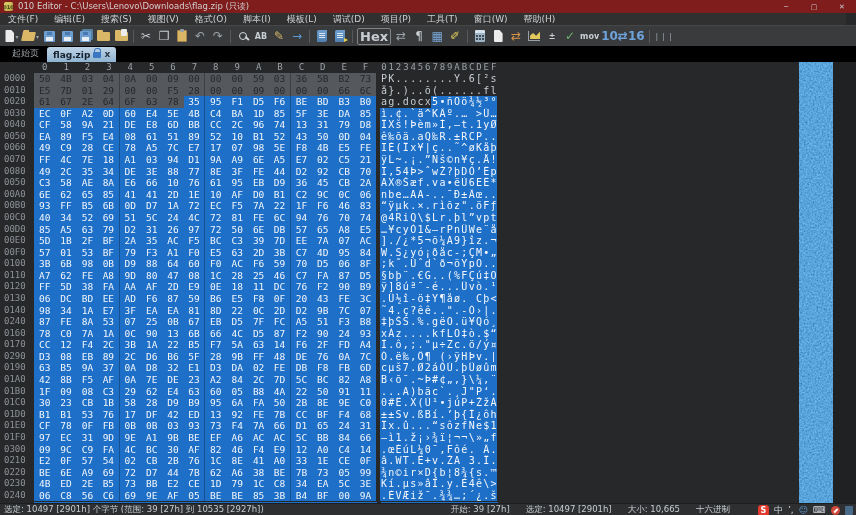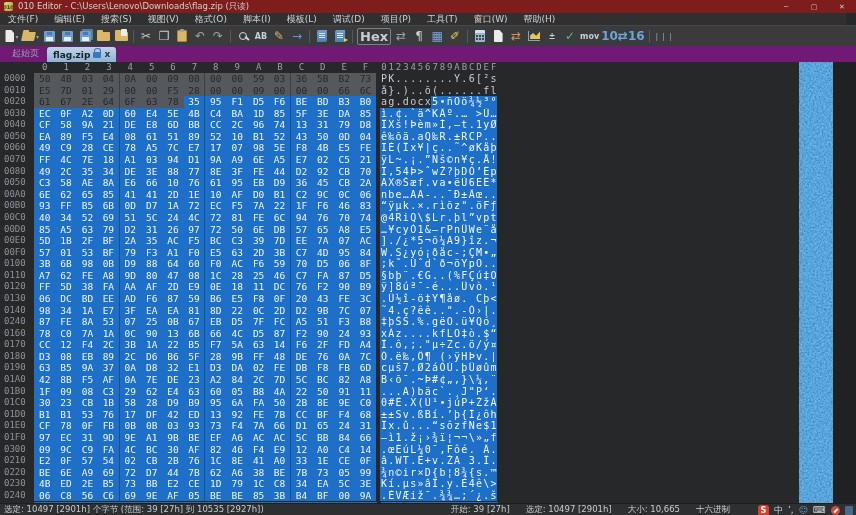--- a/index.html
+++ b/index.html
@@ -62,21 +62,21 @@
   .ic-calc { width:10px; height:12px; background:#9fb6c8; border-radius:1px; border-top:3px solid #d5e2ec; }
   .ic-calc::before { content:""; position:absolute; left:1px; top:2px; width:2px; height:2px; background:#3c4a56;
                      box-shadow:3px 0 0 #3c4a56, 6px 0 0 #3c4a56, 0 3px 0 #3c4a56, 3px 3px 0 #3c4a56, 6px 3px 0 #3c4a56; }
   .ic-pageq { width:9px; height:12px; background:#ececec; border-radius:1px;
               clip-path:polygon(0 0,65% 0,100% 30%,100% 100%,0 100%); }
   .ic-hist { width:12px; height:10px; border-left:1px solid #9aa0a6; border-bottom:1px solid #9aa0a6; }
   .ic-hist::before { content:""; position:absolute; left:1px; bottom:1px; width:10px; height:8px;
                      background:#e0c85a; clip-path:polygon(0 100%,0 55%,30% 25%,60% 60%,100% 5%,100% 100%); }
 
   
-  .tabbar { position:absolute; top:46px; left:0; right:0; height:16px; background:#701a75;
+  .tabbar { position:absolute; top:46px; left:0; right:0; height:16px; background:#000000;
             display:flex; align-items:flex-end; padding-left:4px; }
   .tab { font-size:9px; padding:1px 8px 2px 8px; color:#9aa0a6; display:flex; align-items:center; gap:3px; }
   .tab.active { background:linear-gradient(#c0d4e6,#8fb4d2); color:#16202c; font-weight:bold;
                 border-radius:3px 3px 0 0; height:15px; padding:0 6px; }
   .lock { width:8px; height:6px; background:#3a77c0; border-radius:1px; position:relative; display:inline-block; }
   .lock::before { content:""; position:absolute; top:-4px; left:1px; width:5px; height:4px;
                   border:1.5px solid #3a77c0; border-bottom:none; border-radius:3px 3px 0 0; }
   .tab-close { color:#2c3844; font-size:9px; font-weight:bold; line-height:9px; }
 
   
@@ -1161,21 +1161,21 @@
           <span class="ach sel">÷</span>
           <span class="ach sel">Z</span>
           <span class="ach sel">c</span>
           <span class="ach sel">.</span>
           <span class="ach sel">ö</span>
           <span class="ach sel">/</span>
           <span class="ach sel">ý</span>
           <span class="ach sel">¤</span>
         </div>
         <div class="hex-row">
-          <span class="addr">0180</span>
+          <span class="addr">0290</span>
           <span class="byte sel">D3</span>
           <span class="byte sel">08</span>
           <span class="byte sel">EB</span>
           <span class="byte sel grp">89</span>
           <span class="byte sel">2C</span>
           <span class="byte sel">D6</span>
           <span class="byte sel">B6</span>
           <span class="byte sel grp">5F</span>
           <span class="byte sel">28</span>
           <span class="byte sel">9B</span>

